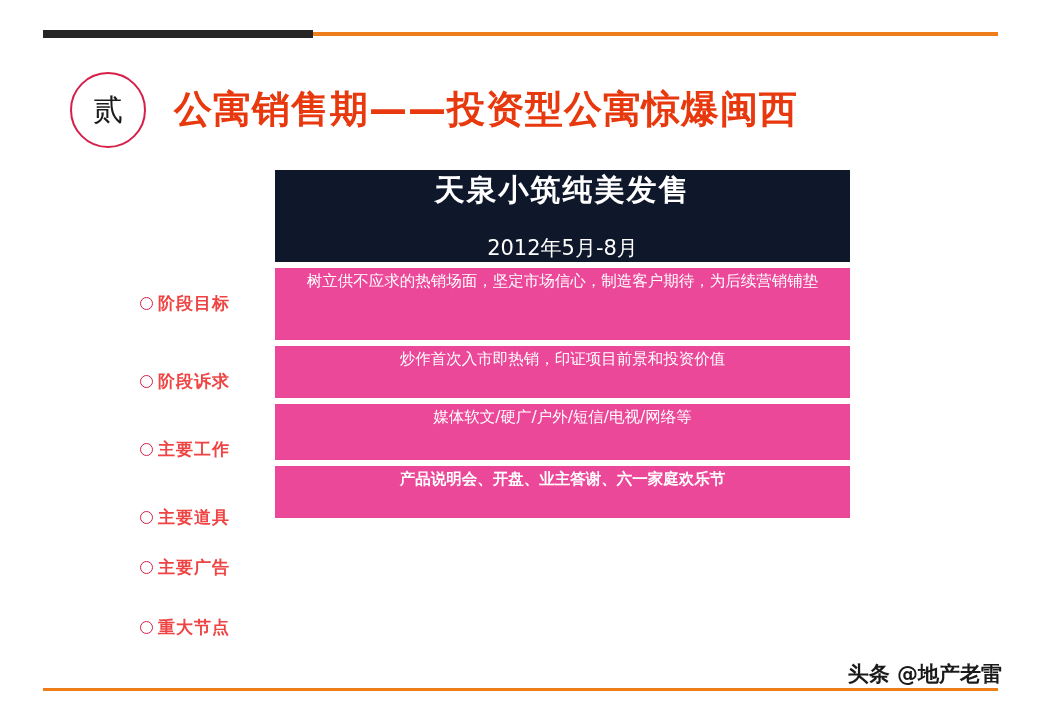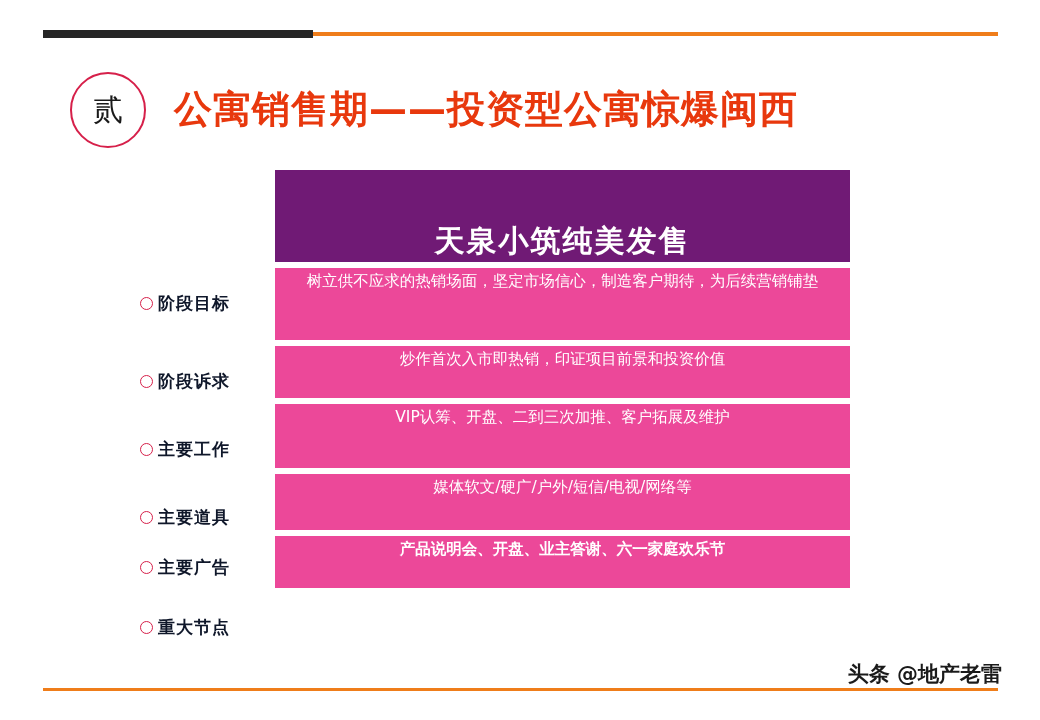--- a/index.html
+++ b/index.html
@@ -80,26 +80,26 @@
   }
 
   
   .panel {
     position: absolute;
     left: 275px;
     top: 170px;
     width: 575px;
   }
   .panel-header {
-    background: #701a75;
+    background: #0f172a;
     height: 92px;
     display: flex;
     flex-direction: column;
     align-items: center;
-    justify-content: flex-end;
+    justify-content: space-between;
     margin-bottom: 6px;
   }
   .panel-header .h-main {
     font-family: "DejaVu Sans", sans-serif;
     font-weight: bold;
     font-size: 30px;
     color: #ffffff;
     letter-spacing: 2px;
   }
   .panel-header .h-sub {
@@ -147,21 +147,21 @@
     border: 1.6px solid #d6204a;
     border-radius: 50%;
     box-sizing: border-box;
     margin-right: 5px;
     flex: 0 0 auto;
   }
   .label-text {
     font-family: "DejaVu Sans", sans-serif;
     font-weight: bold;
     font-size: 17px;
-    color: #0f172a;
+    color: #ef4444;
     letter-spacing: 1px;
     white-space: nowrap;
   }
 
   
   .footer-line {
     position: absolute;
     left: 43px;
     top: 688px;
     width: 955px;
@@ -217,31 +217,29 @@
   </div>
   <div class="label-item" style="top:446px;">
     <span class="bullet-ring"></span>
     <span class="label-text">重大节点</span>
   </div>
 </div>
 
 <div class="panel">
   <div class="panel-header">
     <div class="h-main">天泉小筑纯美发售</div>
+    <div class="h-sub">2012年5月-8月</div>
   </div>
 
   <div class="row-block" style="height:72px;">
     <div class="inner">树立供不应求的热销场面，坚定市场信心，制造客户期待，为后续营销铺垫</div>
   </div>
   <div class="row-block" style="height:52px;">
     <div class="inner">炒作首次入市即热销，印证项目前景和投资价值</div>
   </div>
-  <div class="row-block" style="height:64px;">
-    <div class="inner">VIP认筹、开盘、二到三次加推、客户拓展及维护</div>
-  </div>
   <div class="row-block" style="height:56px;">
     <div class="inner">媒体软文/硬广/户外/短信/电视/网络等</div>
   </div>
   <div class="row-block" style="height:52px;font-weight:bold;">
     <div class="inner">产品说明会、开盘、业主答谢、六一家庭欢乐节</div>
   </div>
 </div>
 
 <div class="watermark">头条 @地产老雷</div>
 <div class="footer-line"></div>

